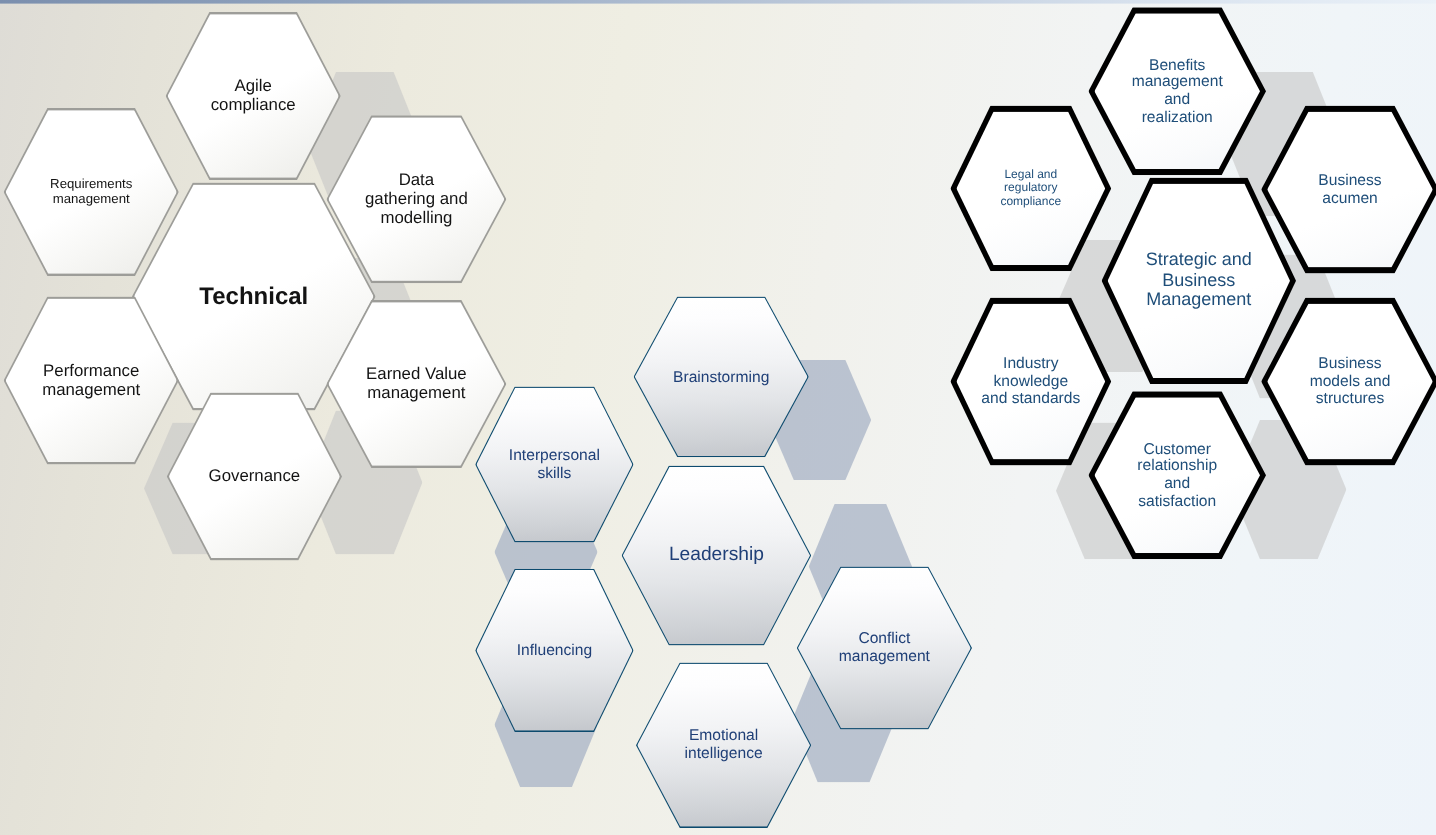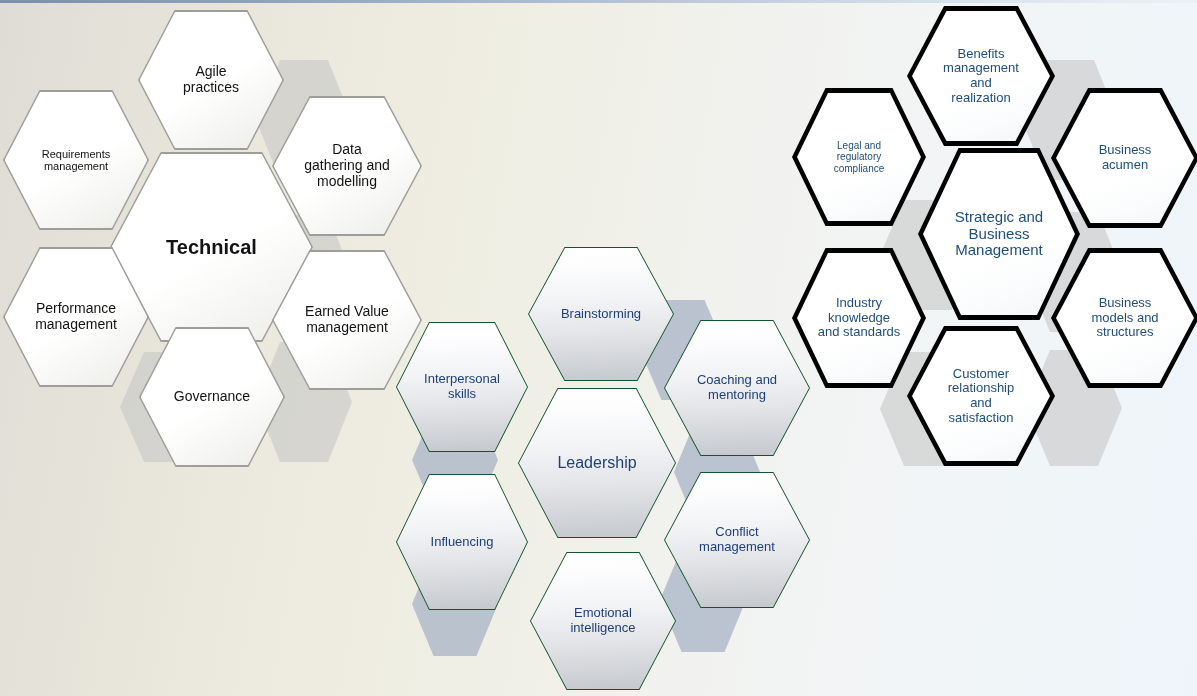--- a/index.html
+++ b/index.html
@@ -55,21 +55,21 @@
     -webkit-clip-path:polygon(25% 0%,75% 0%,100% 50%,75% 100%,25% 100%,0% 50%);
     clip-path:polygon(25% 0%,75% 0%,100% 50%,75% 100%,25% 100%,0% 50%);
     background:#9d9d99;
   }
 
   
   .grp-lead .hexwrap{
     position:absolute;
     -webkit-clip-path:polygon(25% 0%,75% 0%,100% 50%,75% 100%,25% 100%,0% 50%);
     clip-path:polygon(25% 0%,75% 0%,100% 50%,75% 100%,25% 100%,0% 50%);
-    background:#14532d;
+    background:#0c4a6e;
   }
   .grp-lead .hex{
     background:linear-gradient(178deg,#ffffff 0%,#fdfdfe 14%,#f2f3f5 40%,#e3e5e8 64%,#cfd2d6 88%,#c4c7cc 100%);
     color:#1f3f77;
     font-weight:400;
   }
 
   
   .grp-biz .hexwrap{
     position:absolute;
@@ -106,21 +106,21 @@
     <div class="shadowplate lightgrey" style="left: 1026px; top: 350px; width: 96px; height: 116px; z-index: 1;"></div>
     <div class="grp-tech" style="position: absolute; inset: 0px;">
       <div class="hexwrap" style="left: 110px; top: 152px; width: 203px; height: 190px; z-index: 6; filter: drop-shadow(rgba(90, 90, 90, 0.35) 3px 4px 4px);">
         <div class="hex" style="left: 1.6px; top: 1.6px; width: 199.8px; height: 186.8px; font-size: 20px; font-weight: bold;">
           <span class="lbl">Technical</span>
         </div>
       </div>
       <div class="hexwrap" style="left: 138px; top: 10px; width: 146px; height: 140px; z-index: 8; filter: drop-shadow(rgba(90, 90, 90, 0.35) 3px 4px 4px);">
         <div class="hex" style="left: 1.6px; top: 1.6px; width: 142.8px; height: 136.8px; font-size: 14px;">
           <span class="lbl">Agile
-practices</span>
+compliance</span>
         </div>
       </div>
       <div class="hexwrap" style="left: 3px; top: 90px; width: 146px; height: 140px; z-index: 8; filter: drop-shadow(rgba(90, 90, 90, 0.35) 3px 4px 4px);">
         <div class="hex" style="left: 1.6px; top: 1.6px; width: 142.8px; height: 136.8px; font-size: 11px;">
           <span class="lbl">Requirements
 management</span>
         </div>
       </div>
       <div class="hexwrap" style="left: 272px; top: 96px; width: 150px; height: 140px; z-index: 8; filter: drop-shadow(rgba(90, 90, 90, 0.35) 3px 4px 4px);">
         <div class="hex" style="left: 1.6px; top: 1.6px; width: 146.8px; height: 136.8px; font-size: 14px;">
@@ -155,26 +155,20 @@
       </div>
       <div class="hexwrap" style="left: 528px; top: 247px; width: 146px; height: 134px; z-index: 8; filter: drop-shadow(rgba(90, 90, 90, 0.35) 3px 4px 4px);">
         <div class="hex" style="left: 1px; top: 1px; width: 144px; height: 132px; font-size: 13px;">
           <span class="lbl">Brainstorming</span>
         </div>
       </div>
       <div class="hexwrap" style="left: 396px; top: 322px; width: 132px; height: 130px; z-index: 8; filter: drop-shadow(rgba(90, 90, 90, 0.35) 3px 4px 4px);">
         <div class="hex" style="left: 1px; top: 1px; width: 130px; height: 128px; font-size: 13px;">
           <span class="lbl">Interpersonal
 skills</span>
-        </div>
-      </div>
-      <div class="hexwrap" style="left: 664px; top: 320px; width: 146px; height: 136px; z-index: 8; filter: drop-shadow(rgba(90, 90, 90, 0.35) 3px 4px 4px);">
-        <div class="hex" style="left: 1px; top: 1px; width: 144px; height: 134px; font-size: 13px;">
-          <span class="lbl">Coaching and
-mentoring</span>
         </div>
       </div>
       <div class="hexwrap" style="left: 396px; top: 474px; width: 132px; height: 136px; z-index: 8; filter: drop-shadow(rgba(90, 90, 90, 0.35) 3px 4px 4px);">
         <div class="hex" style="left: 1px; top: 1px; width: 130px; height: 134px; font-size: 13px;">
           <span class="lbl">Influencing</span>
         </div>
       </div>
       <div class="hexwrap" style="left: 664px; top: 472px; width: 146px; height: 136px; z-index: 8; filter: drop-shadow(rgba(90, 90, 90, 0.35) 3px 4px 4px);">
         <div class="hex" style="left: 1px; top: 1px; width: 144px; height: 134px; font-size: 13px;">
           <span class="lbl">Conflict

